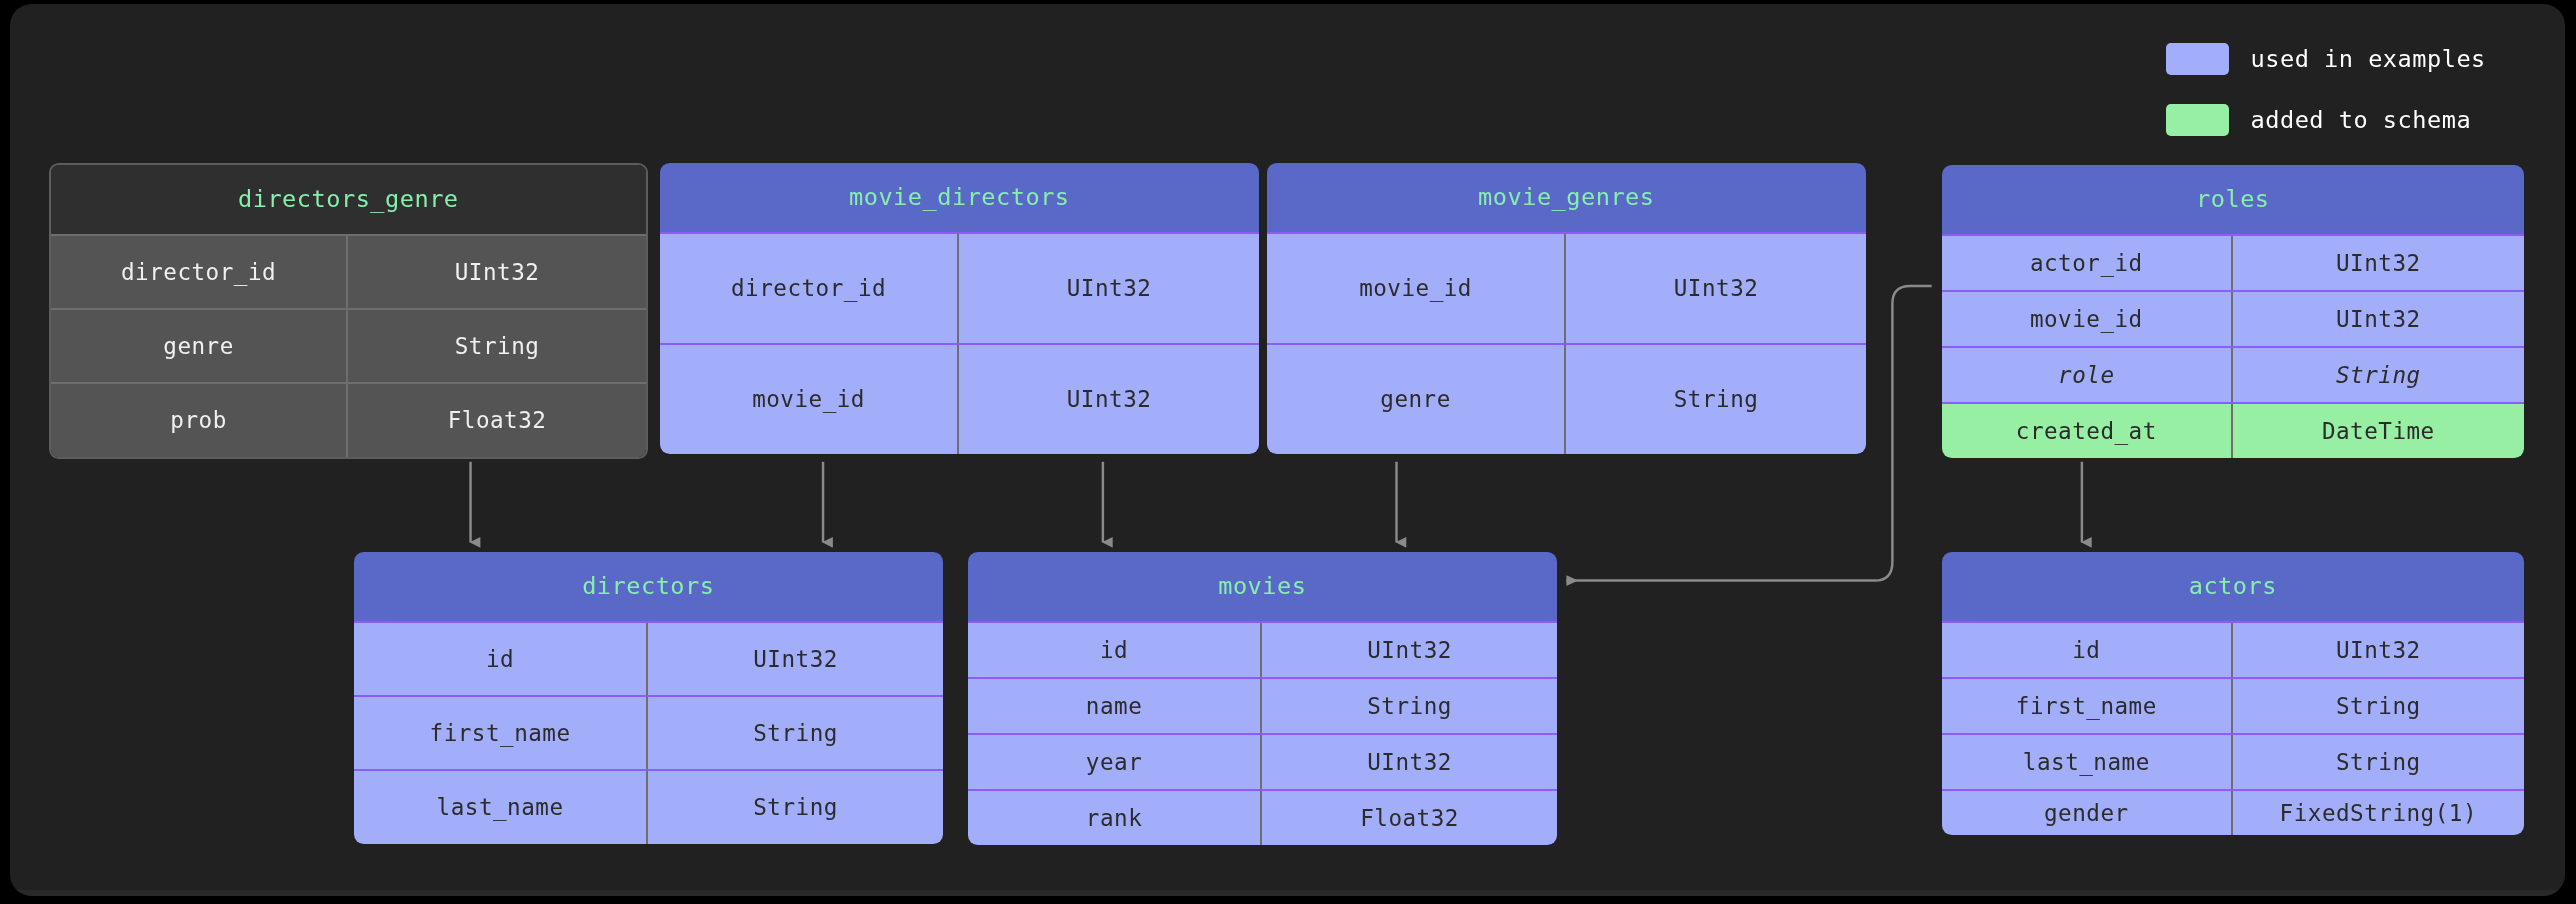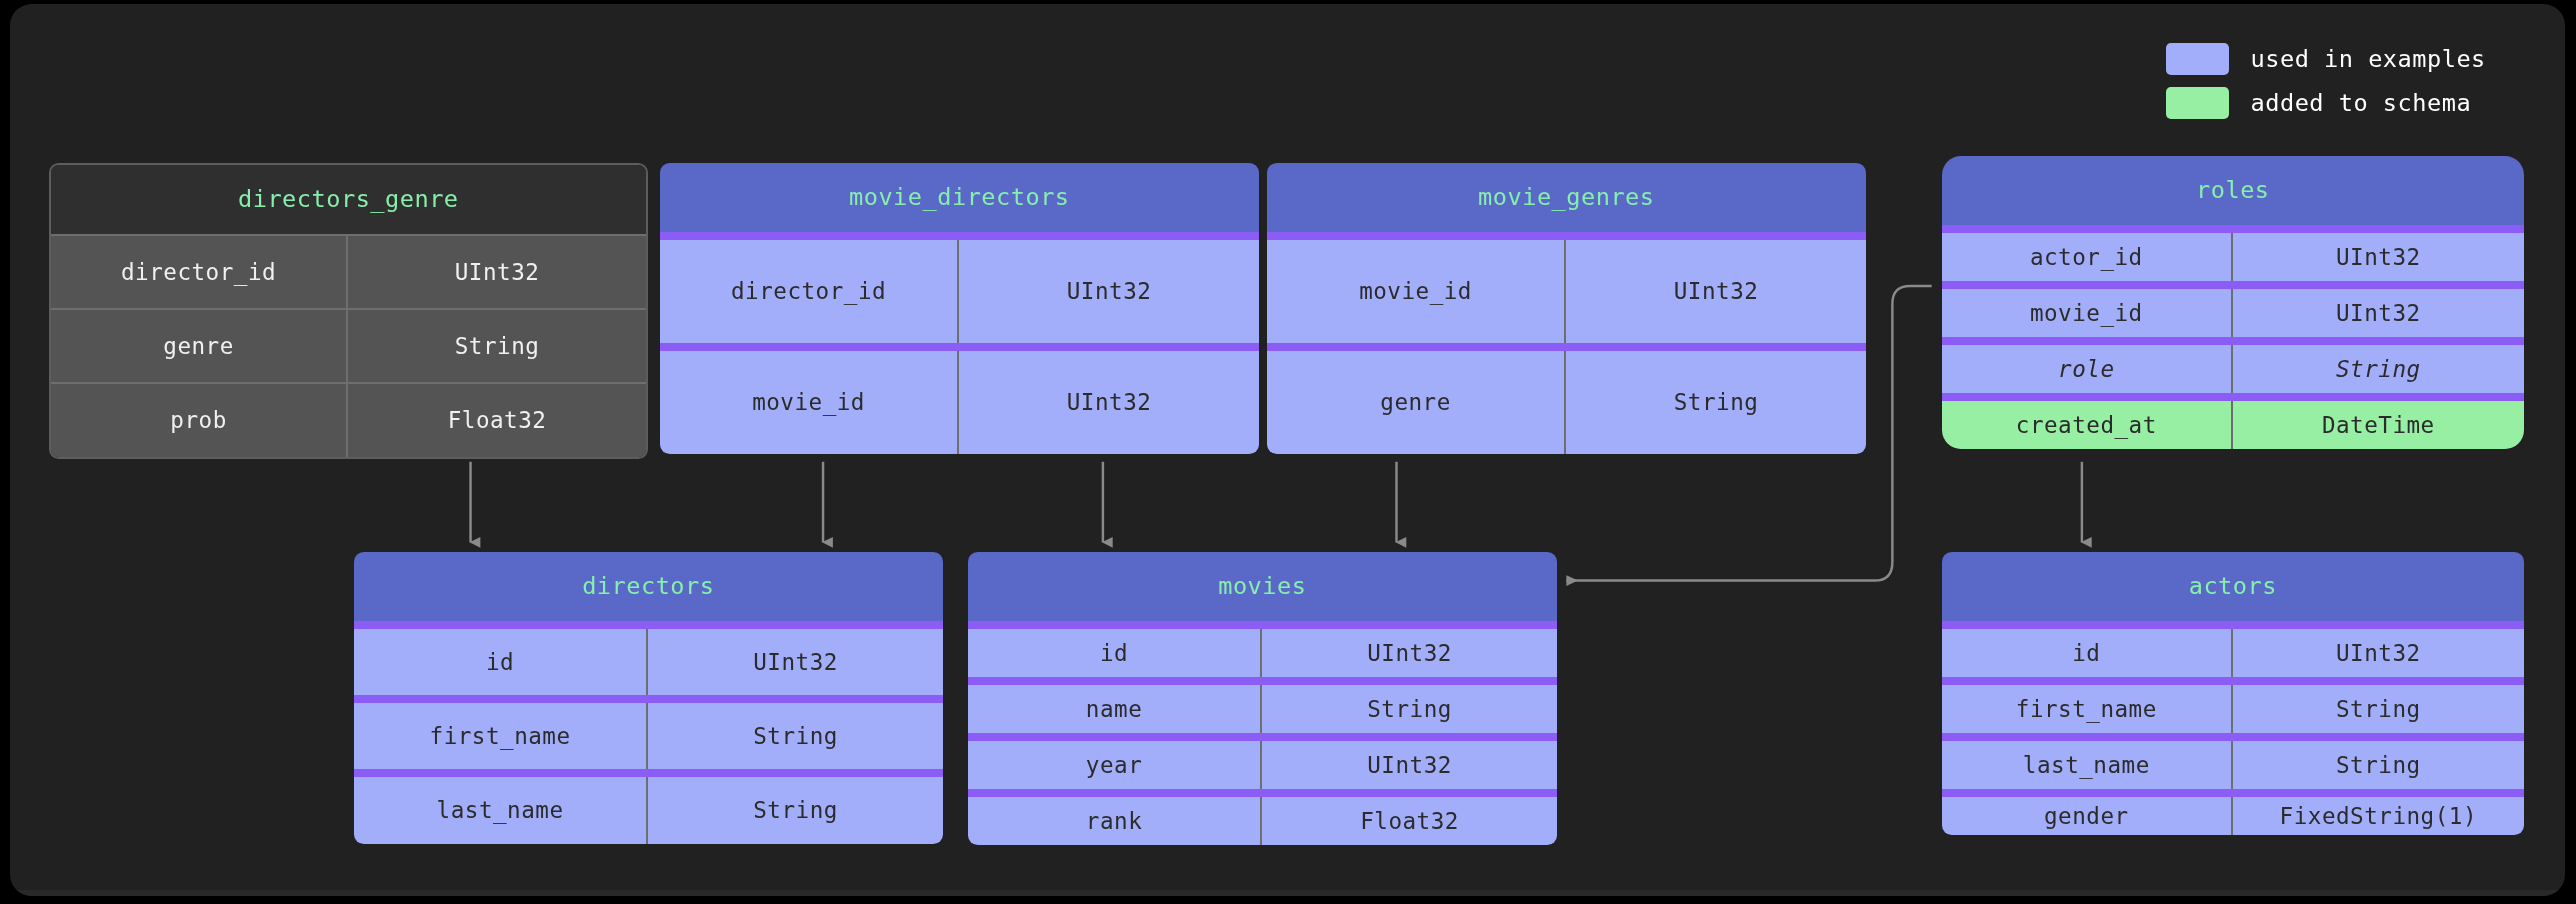--- a/index.html
+++ b/index.html
@@ -33,21 +33,21 @@
     overflow: hidden;
   }
 
   
   #legend {
     position: absolute;
     right: 79px;
     top: 39px;
     display: flex;
     flex-direction: column;
-    gap: 12px;
+    gap: 29px;
   }
   .legend-row {
     display: flex;
     align-items: center;
     gap: 21.6px;
   }
   .legend-swatch {
     width: 63px;
     height: 32px;
     border-radius: 4.9px;
@@ -82,21 +82,21 @@
     align-items: center;
     justify-content: center;
     color: #86efac;
     font-size: 23.6px;
     letter-spacing: 0.5px;
     box-sizing: border-box;
   }
   .tbl-row {
     display: flex;
     box-sizing: border-box;
-    border-top: 8px solid #8b5cf6;
+    border-top: 2px solid #8b5cf6;
   }
   .tbl-cell {
     display: flex;
     align-items: center;
     justify-content: center;
     font-size: 22.6px;
     letter-spacing: 0.5px;
     box-sizing: border-box;
     overflow: hidden;
     white-space: nowrap;
@@ -215,21 +215,21 @@
       <div class="tbl-row" style="height:111px;">
         <div class="tbl-cell col-name">movie_id</div>
         <div class="tbl-cell col-type">UInt32</div>
       </div>
       <div class="tbl-row" style="height:111px;">
         <div class="tbl-cell col-name">genre</div>
         <div class="tbl-cell col-type">String</div>
       </div>
     </div>
 
-    <div class="table t-blue" style="left:1932px; top:152px; width:582px;border-radius:19px;">
+    <div class="table t-blue" style="left:1932px; top:161px; width:582px;">
       <div class="tbl-header">roles</div>
       <div class="tbl-row" style="height:56px;">
         <div class="tbl-cell col-name">actor_id</div>
         <div class="tbl-cell col-type">UInt32</div>
       </div>
       <div class="tbl-row" style="height:56px;">
         <div class="tbl-cell col-name">movie_id</div>
         <div class="tbl-cell col-type">UInt32</div>
       </div>
       <div class="tbl-row" style="height:56px;font-style:italic;">

